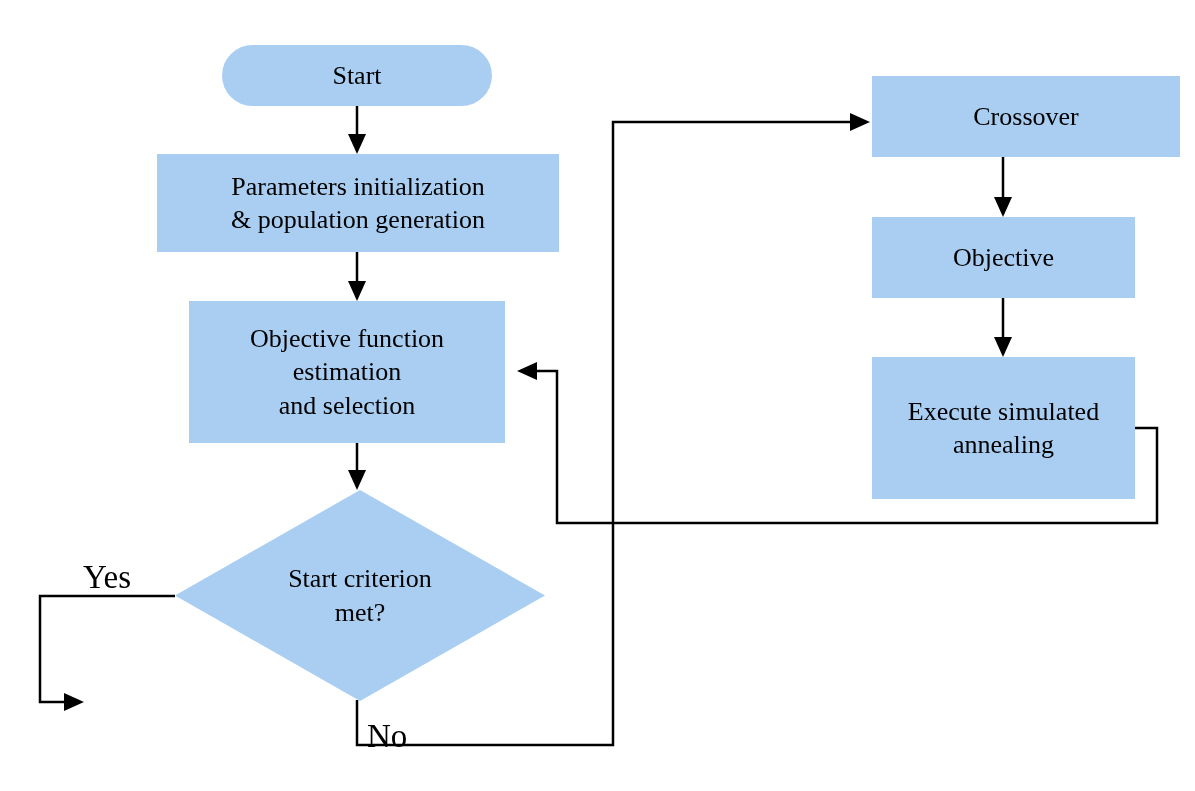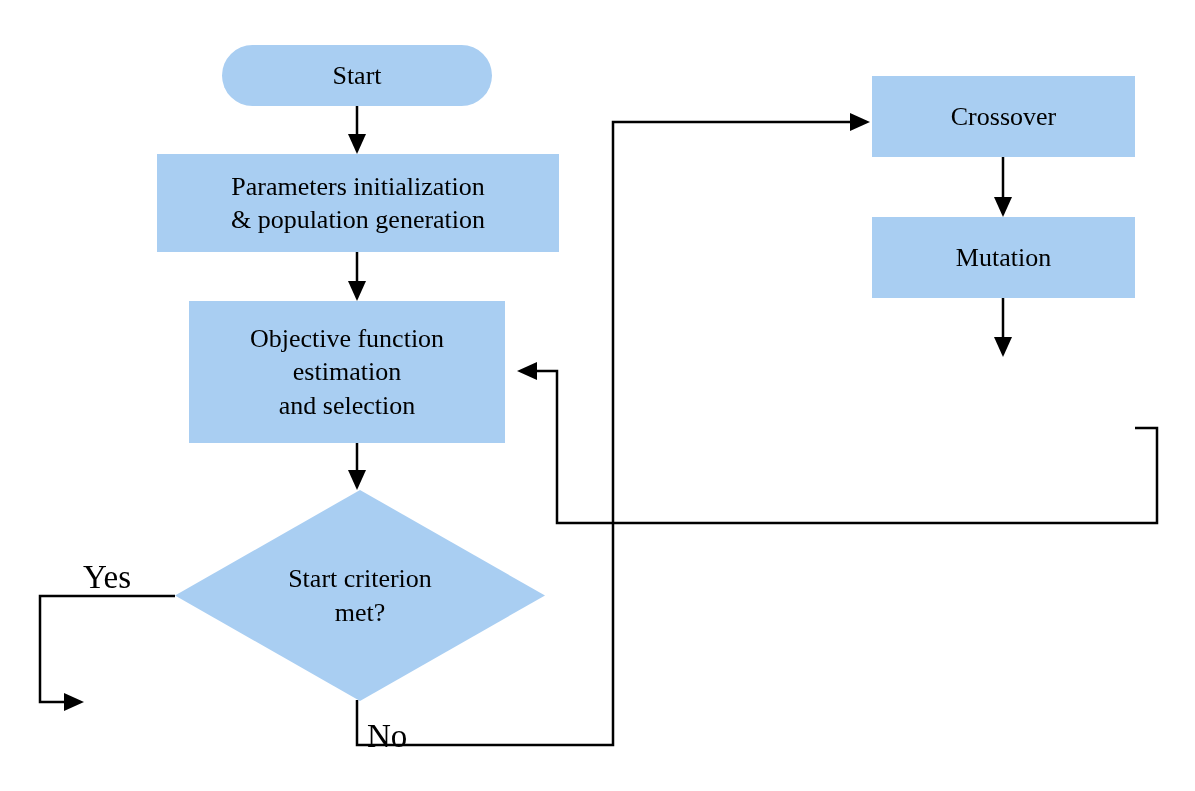--- a/index.html
+++ b/index.html
@@ -103,26 +103,30 @@
 estimation
 and selection</span>
   </div>
 
   <div class="node diamond" style="left:175px; top:490px; width:370px; height:211px;">
     <span>Start criterion
 met?</span>
   </div>
 
 
-  <div class="node" style="left:872px; top:76px; width:263px; height:81px;">
+  <div class="node" style="left:872px; top:76px; width:308px; height:81px;">
     <span>Crossover</span>
   </div>
 
   <div class="node" style="left:872px; top:217px; width:263px; height:81px;">
-    <span>Mutation</span>
+    <span>Objective</span>
   </div>
 
+  <div class="node" style="left:872px; top:357px; width:263px; height:142px;">
+    <span>Execute simulated
+annealing</span>
+  </div>
 
   <div class="edge-label" style="left:83px; top:561px;">Yes</div>
 
   <div class="edge-label" style="left:367px; top:720px;">No</div>
 
 </div>
 
 </body></html>

